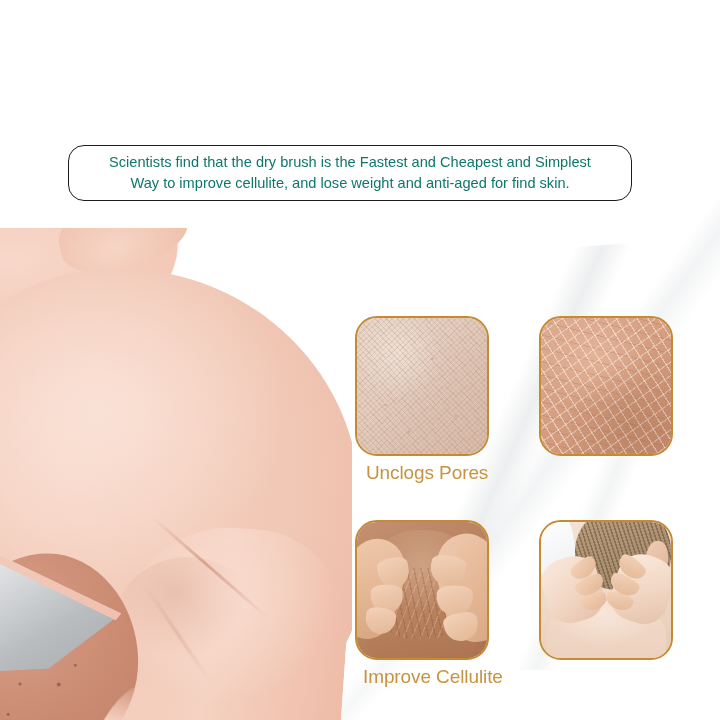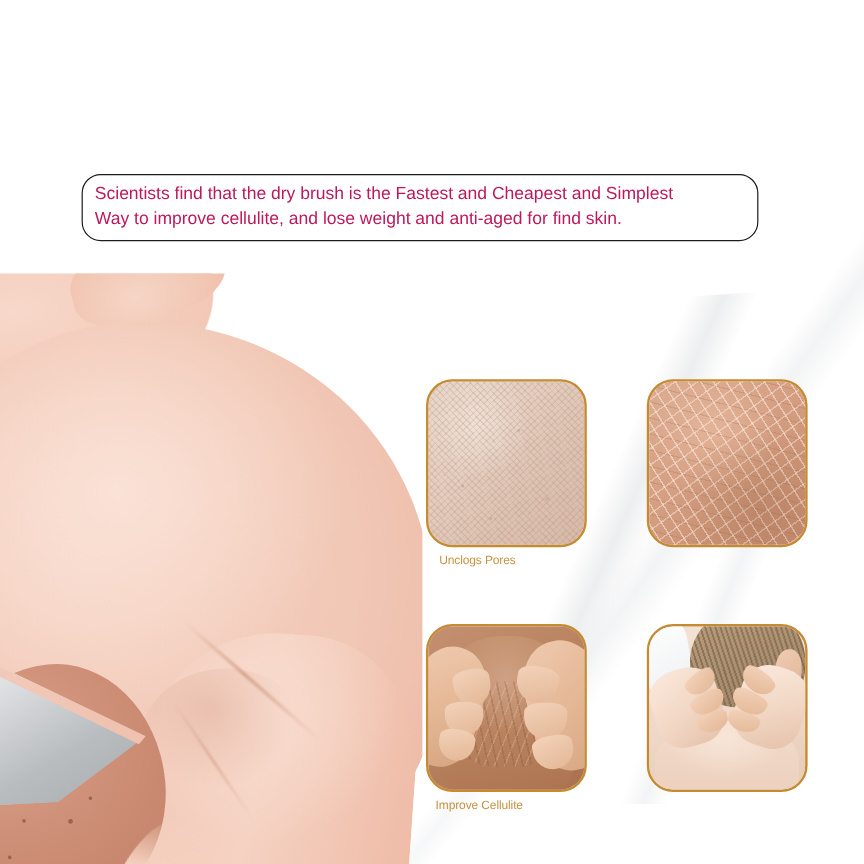--- a/index.html
+++ b/index.html
@@ -40,21 +40,22 @@
     left:68px;top:145px;
     width:564px;
     box-sizing:border-box;
     border:1px solid #1c1c1c;
     border-radius:16px;
     padding:6px 10px 7px 10px;
     background:rgba(255,255,255,.85);
   }
   .subtitle-line{
     font-size:14.6px;
-    color:#be185d;
+    color:#0f766e;
+    text-align:center;
     line-height:1.42;
     white-space:nowrap;
     font-weight:500;
   }
 
   
   .hero{position:absolute;left:0px;top:228px;width:352px;height:492px;overflow:hidden;}
 
   .hero-neck{
     position:absolute;left:-60px;top:-18px;width:240px;height:110px;
@@ -140,21 +141,21 @@
     width:134px;height:140px;
     border:2px solid #c58b32;
     border-radius:22px;
     overflow:hidden;
     box-sizing:border-box;
     background:#eedbcd;
   }
   .tile-inner{position:absolute;inset:0;}
   .tile-label{
     position:absolute;
-    font-size:10px;
+    font-size:19px;
     color:#c79341;
     font-weight:500;
     white-space:nowrap;
     letter-spacing:-.1px;
   }
 
   
   .tex-pores{
     background:
       radial-gradient(50% 48% at 30% 26%, #efe0d6 0%, rgba(239,224,214,0) 70%),

